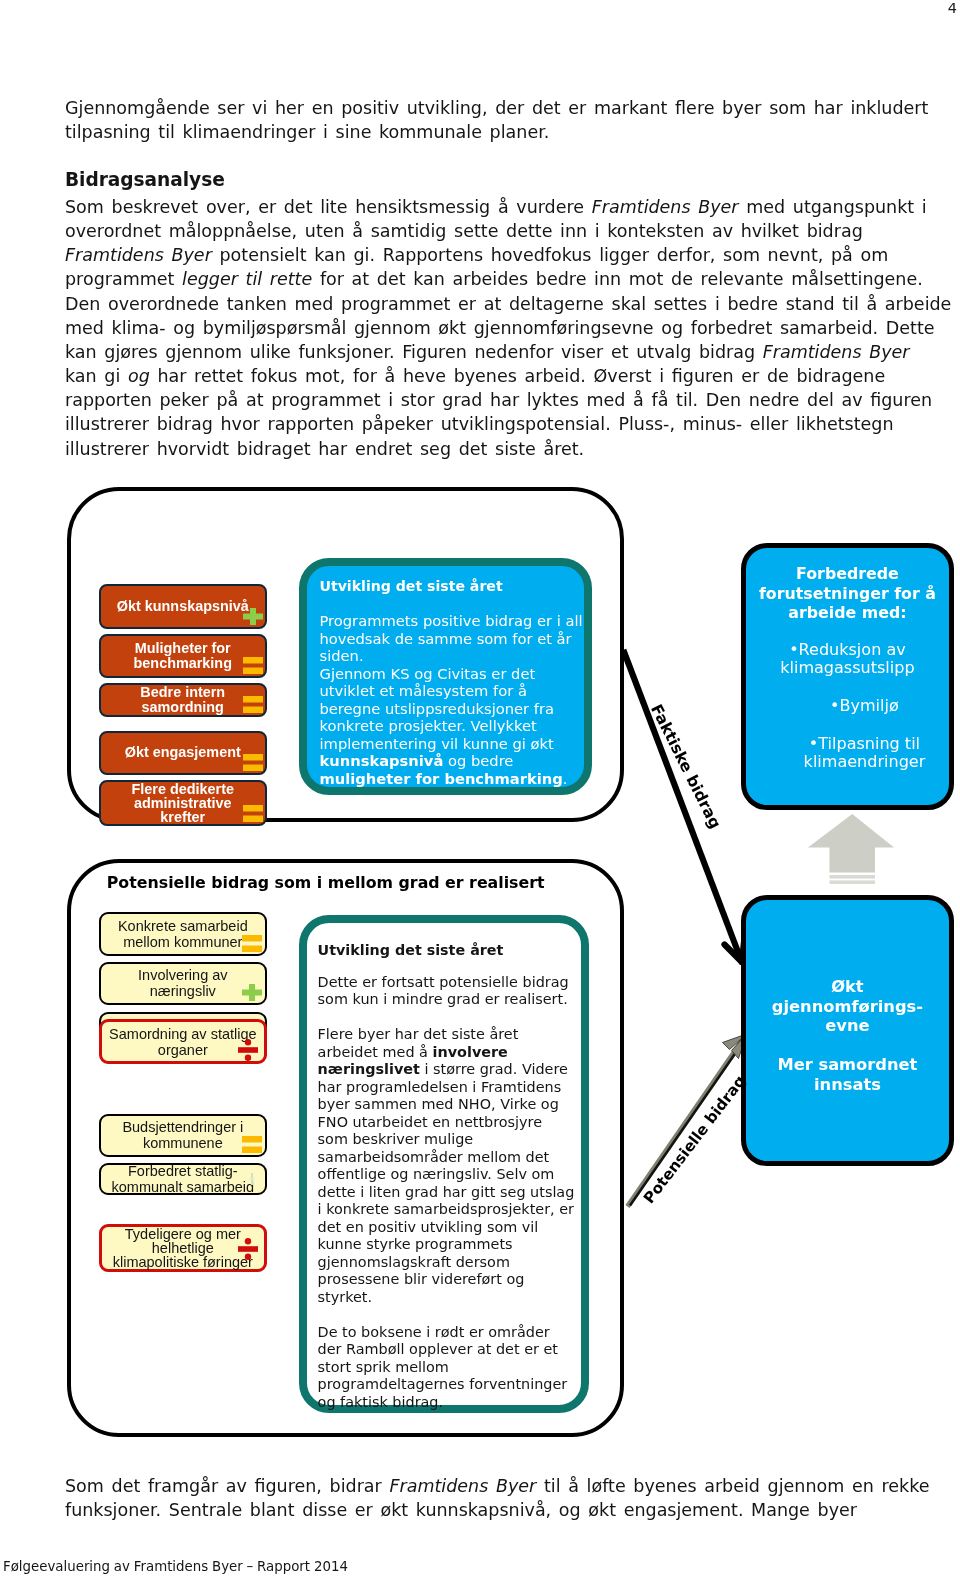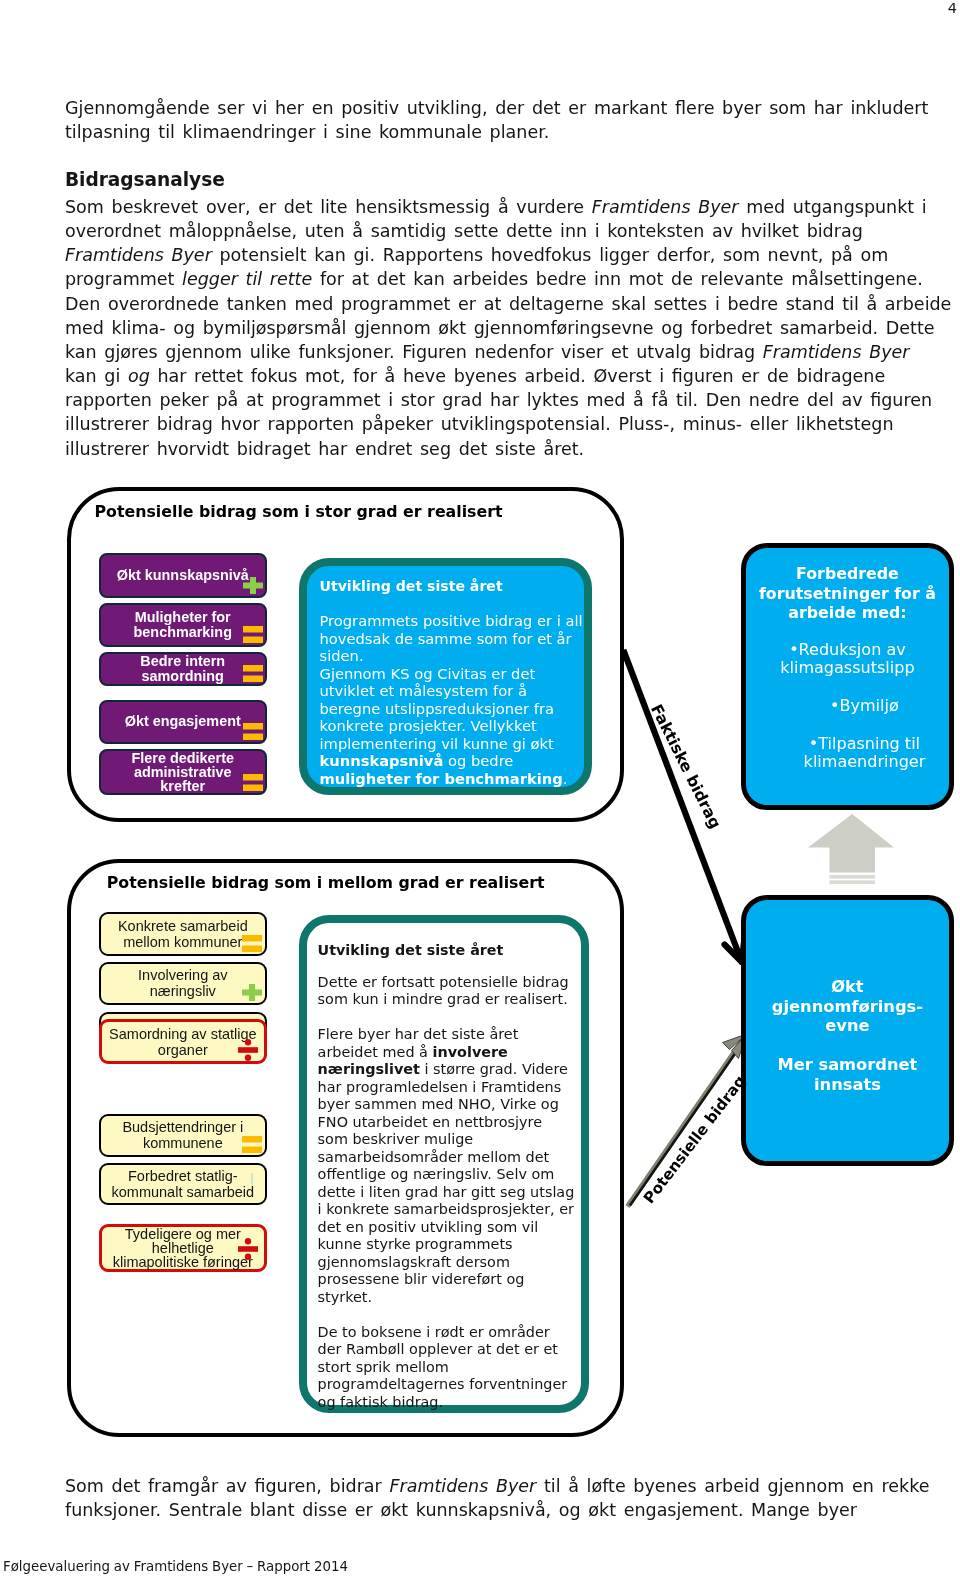--- a/index.html
+++ b/index.html
@@ -18,22 +18,22 @@
   .para2{left:65px;top:195px;width:890px;}
   .para3{left:65px;top:1474px;width:890px;}
   .footer{position:absolute;left:3px;top:1559px;font-size:13.35px;color:#151515;word-spacing:-0.4px;}
 
   
   .fig{position:absolute;left:0;top:0;width:960px;height:1576px;}
 
   .outer{position:absolute;border:4.5px solid #000;border-radius:52px;background:#fff;box-sizing:border-box;}
   .sect-title{position:absolute;font-size:15.8px;font-weight:bold;color:#000;white-space:nowrap;}
 
-  .bluebox{position:absolute;background:#701a75;border:2.5px solid #12263a;border-radius:8px;box-sizing:border-box;
-           color:#fff;font-weight:bold;display:flex;align-items:center;justify-content:center;text-align:center;}
+  .bluebox{position:absolute;background:#c2410c;border:2.5px solid #12263a;border-radius:8px;box-sizing:border-box;
+           color:#fff;font-weight:bold;display:flex;align-items:center;justify-content:center;text-align:center;margin-top:31px;}
   .whitebox{position:absolute;background:#fef9c3;border:2.5px solid #000;border-radius:9px;box-sizing:border-box;
            color:#151515;display:flex;align-items:center;justify-content:center;text-align:center;}
   .whitebox.red{border-color:#D00D0A;border-width:3.5px;}
 
   .panel{position:absolute;box-sizing:border-box;border:8px solid #0f766e;border-radius:30px;}
   .panel.blue{background:#00ADEF;color:#fff;}
   .panel.white{background:#fff;color:#151515;}
 
   .rightbox{position:absolute;background:#00ADEF;border:5px solid #000;border-radius:26px;box-sizing:border-box;
             color:#fff;text-align:center;}
@@ -79,21 +79,20 @@
       </g>
       <g>
         <line x1="627.5" y1="1206.5" x2="744" y2="1038" stroke="#80806f" stroke-width="5"></line>
         <line x1="630" y1="1205.5" x2="745.5" y2="1038.5" stroke="#141414" stroke-width="2.6"></line>
         <path d="M746.9 1033.8 L722.5 1042.5 L729.5 1049.5 Z" fill="#8a8a7c" stroke="#3a3a33" stroke-width="0.9" stroke-linejoin="round"></path>
         <path d="M746.9 1033.8 L738.5 1058.5 L731.5 1050.5 Z" fill="#8a8a7c" stroke="#3a3a33" stroke-width="0.9" stroke-linejoin="round"></path>
       </g>
     </svg>
 
     <div class="outer" style="left:67px;top:487px;width:557px;height:335px;"></div>
-    <div class="sect-title" style="left:94.5px;top:502px;">Potensielle bidrag som i stor grad er realisert</div>
 
     <div id="upper-items">
         <div class="item bluebox" style="left: 98.5px; top: 553px; width: 168.5px; height: 44.5px;">
           <span class="lbl">Økt kunnskapsnivå</span>
           <span class="sign plus"><svg width="20" height="17" viewBox="0 0 20 17">
               <path d="M7 0 h6 v5.5 h7 v6 h-7 v5.5 h-6 v-5.5 h-7 v-6 h7 z" fill="#8CCE49"></path>
             </svg></span>
         </div>
         <div class="item bluebox" style="left: 98.5px; top: 603px; width: 168.5px; height: 43.5px;">
           <span class="lbl">Muligheter for<br>benchmarking</span>
@@ -162,21 +161,21 @@
               <circle cx="10" cy="18.8" r="3.2" fill="#D00D0A"></circle>
             </svg></span>
         </div>
         <div class="item whitebox" style="left: 98.7px; top: 1113.8px; width: 168.3px; height: 42.8px;">
           <span class="lbl">Budsjettendringer i<br>kommunene</span>
           <span class="sign equal"><svg width="20" height="17" viewBox="0 0 20 17">
               <rect x="0" y="0" width="20" height="6.5" fill="#FBBA00"></rect>
               <rect x="0" y="10.5" width="20" height="6.5" fill="#FBBA00"></rect>
             </svg></span>
         </div>
-        <div class="item whitebox" style="left: 98.7px; top: 1163.4px; width: 168.3px; height: 42px;">
+        <div class="item whitebox" style="left: 98.7px; top: 1163.4px; width: 168.3px; height: 32px;">
           <span class="lbl">Forbedret statlig-<br>kommunalt samarbeid</span>
           <span class="sign faint"><svg width="8" height="13" viewBox="0 0 8 13">
               <rect x="3" y="0" width="2" height="12" fill="#cfe2c2"></rect>
               <rect x="1.5" y="5" width="5" height="1.6" fill="#dceed4"></rect>
             </svg></span>
         </div>
         <div class="item whitebox red" style="left: 98.7px; top: 1223.5px; width: 168.3px; height: 48px;">
           <span class="lbl l3">Tydeligere og mer<br>helhetlige<br>klimapolitiske føringer</span>
           <span class="sign divide pos-mid"><svg width="20" height="22" viewBox="0 0 20 22">
               <circle cx="10" cy="3.2" r="3.2" fill="#D00D0A"></circle>

